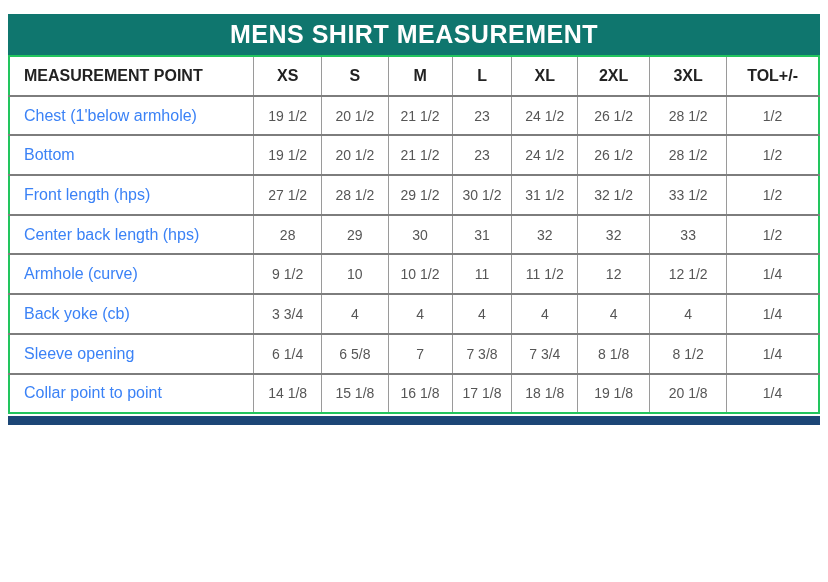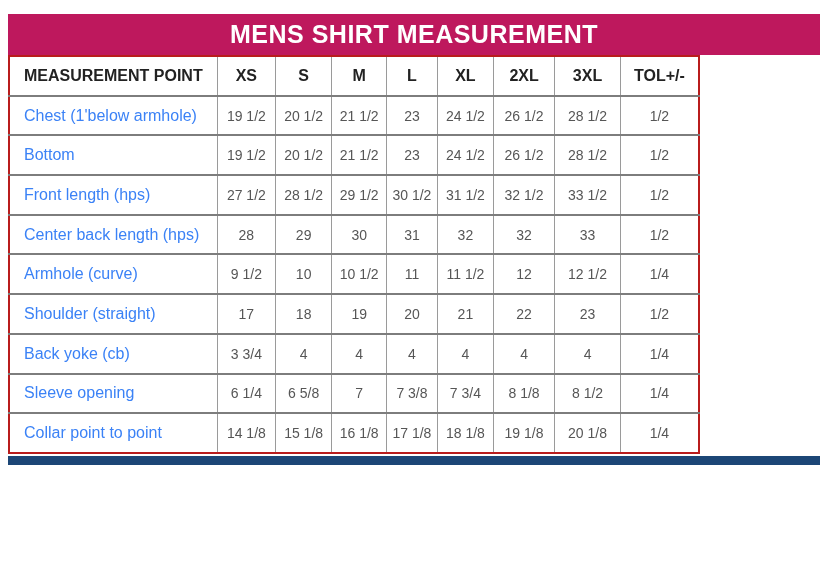--- a/index.html
+++ b/index.html
@@ -18,24 +18,24 @@
     background: #1c4676;
     display: flex; align-items: center; justify-content: center;
   }
   .title-bar h1 {
     color: #ffffff;
     font-size: 25px;
     font-weight: bold;
     letter-spacing: 0.5px;
   }
   table.spec {
-    width: 692px;
+    width: 812px;
     border-collapse: collapse;
     table-layout: fixed;
-    border: 2px solid #b91c1c;
+    border: 2px solid #22c55e;
   }
   table.spec th, table.spec td {
     border: 1px solid #9a9a9a;
     border-top: 2px solid #7d7d7d;
     height: 39.7px;
     vertical-align: middle;
     white-space: nowrap;
     overflow: hidden;
   }
   table.spec tr > *:first-child { border-left: none; }
@@ -70,21 +70,21 @@
     width: 812px; height: 9px;
     background: #1c4676;
     margin-top: 2px;
   }
 </style>
 </head>
 <body>
 
 <div class="page">
 
-  <div class="title-bar" style="background: #be185d;">
+  <div class="title-bar" style="background: #0f766e;">
     <h1>MENS SHIRT MEASUREMENT</h1>
   </div>
 
   <table class="spec">
     <thead>
       <tr>
           <th class="w0 label-col">MEASUREMENT POINT</th>
           <th class="w1">XS</th>
           <th class="w2">S</th>
           <th class="w3">M</th>
@@ -145,31 +145,20 @@
           <td class="val w1">9 1/2</td>
           <td class="val w2">10</td>
           <td class="val w3">10 1/2</td>
           <td class="val w4">11</td>
           <td class="val w5">11 1/2</td>
           <td class="val w6">12</td>
           <td class="val w7">12 1/2</td>
           <td class="val w8">1/4</td>
         </tr>
         <tr>
-          <td class="label-col w0">Shoulder (straight)</td>
-          <td class="val w1">17</td>
-          <td class="val w2">18</td>
-          <td class="val w3">19</td>
-          <td class="val w4">20</td>
-          <td class="val w5">21</td>
-          <td class="val w6">22</td>
-          <td class="val w7">23</td>
-          <td class="val w8">1/2</td>
-        </tr>
-        <tr>
           <td class="label-col w0">Back yoke (cb)</td>
           <td class="val w1">3 3/4</td>
           <td class="val w2">4</td>
           <td class="val w3">4</td>
           <td class="val w4">4</td>
           <td class="val w5">4</td>
           <td class="val w6">4</td>
           <td class="val w7">4</td>
           <td class="val w8">1/4</td>
         </tr>

